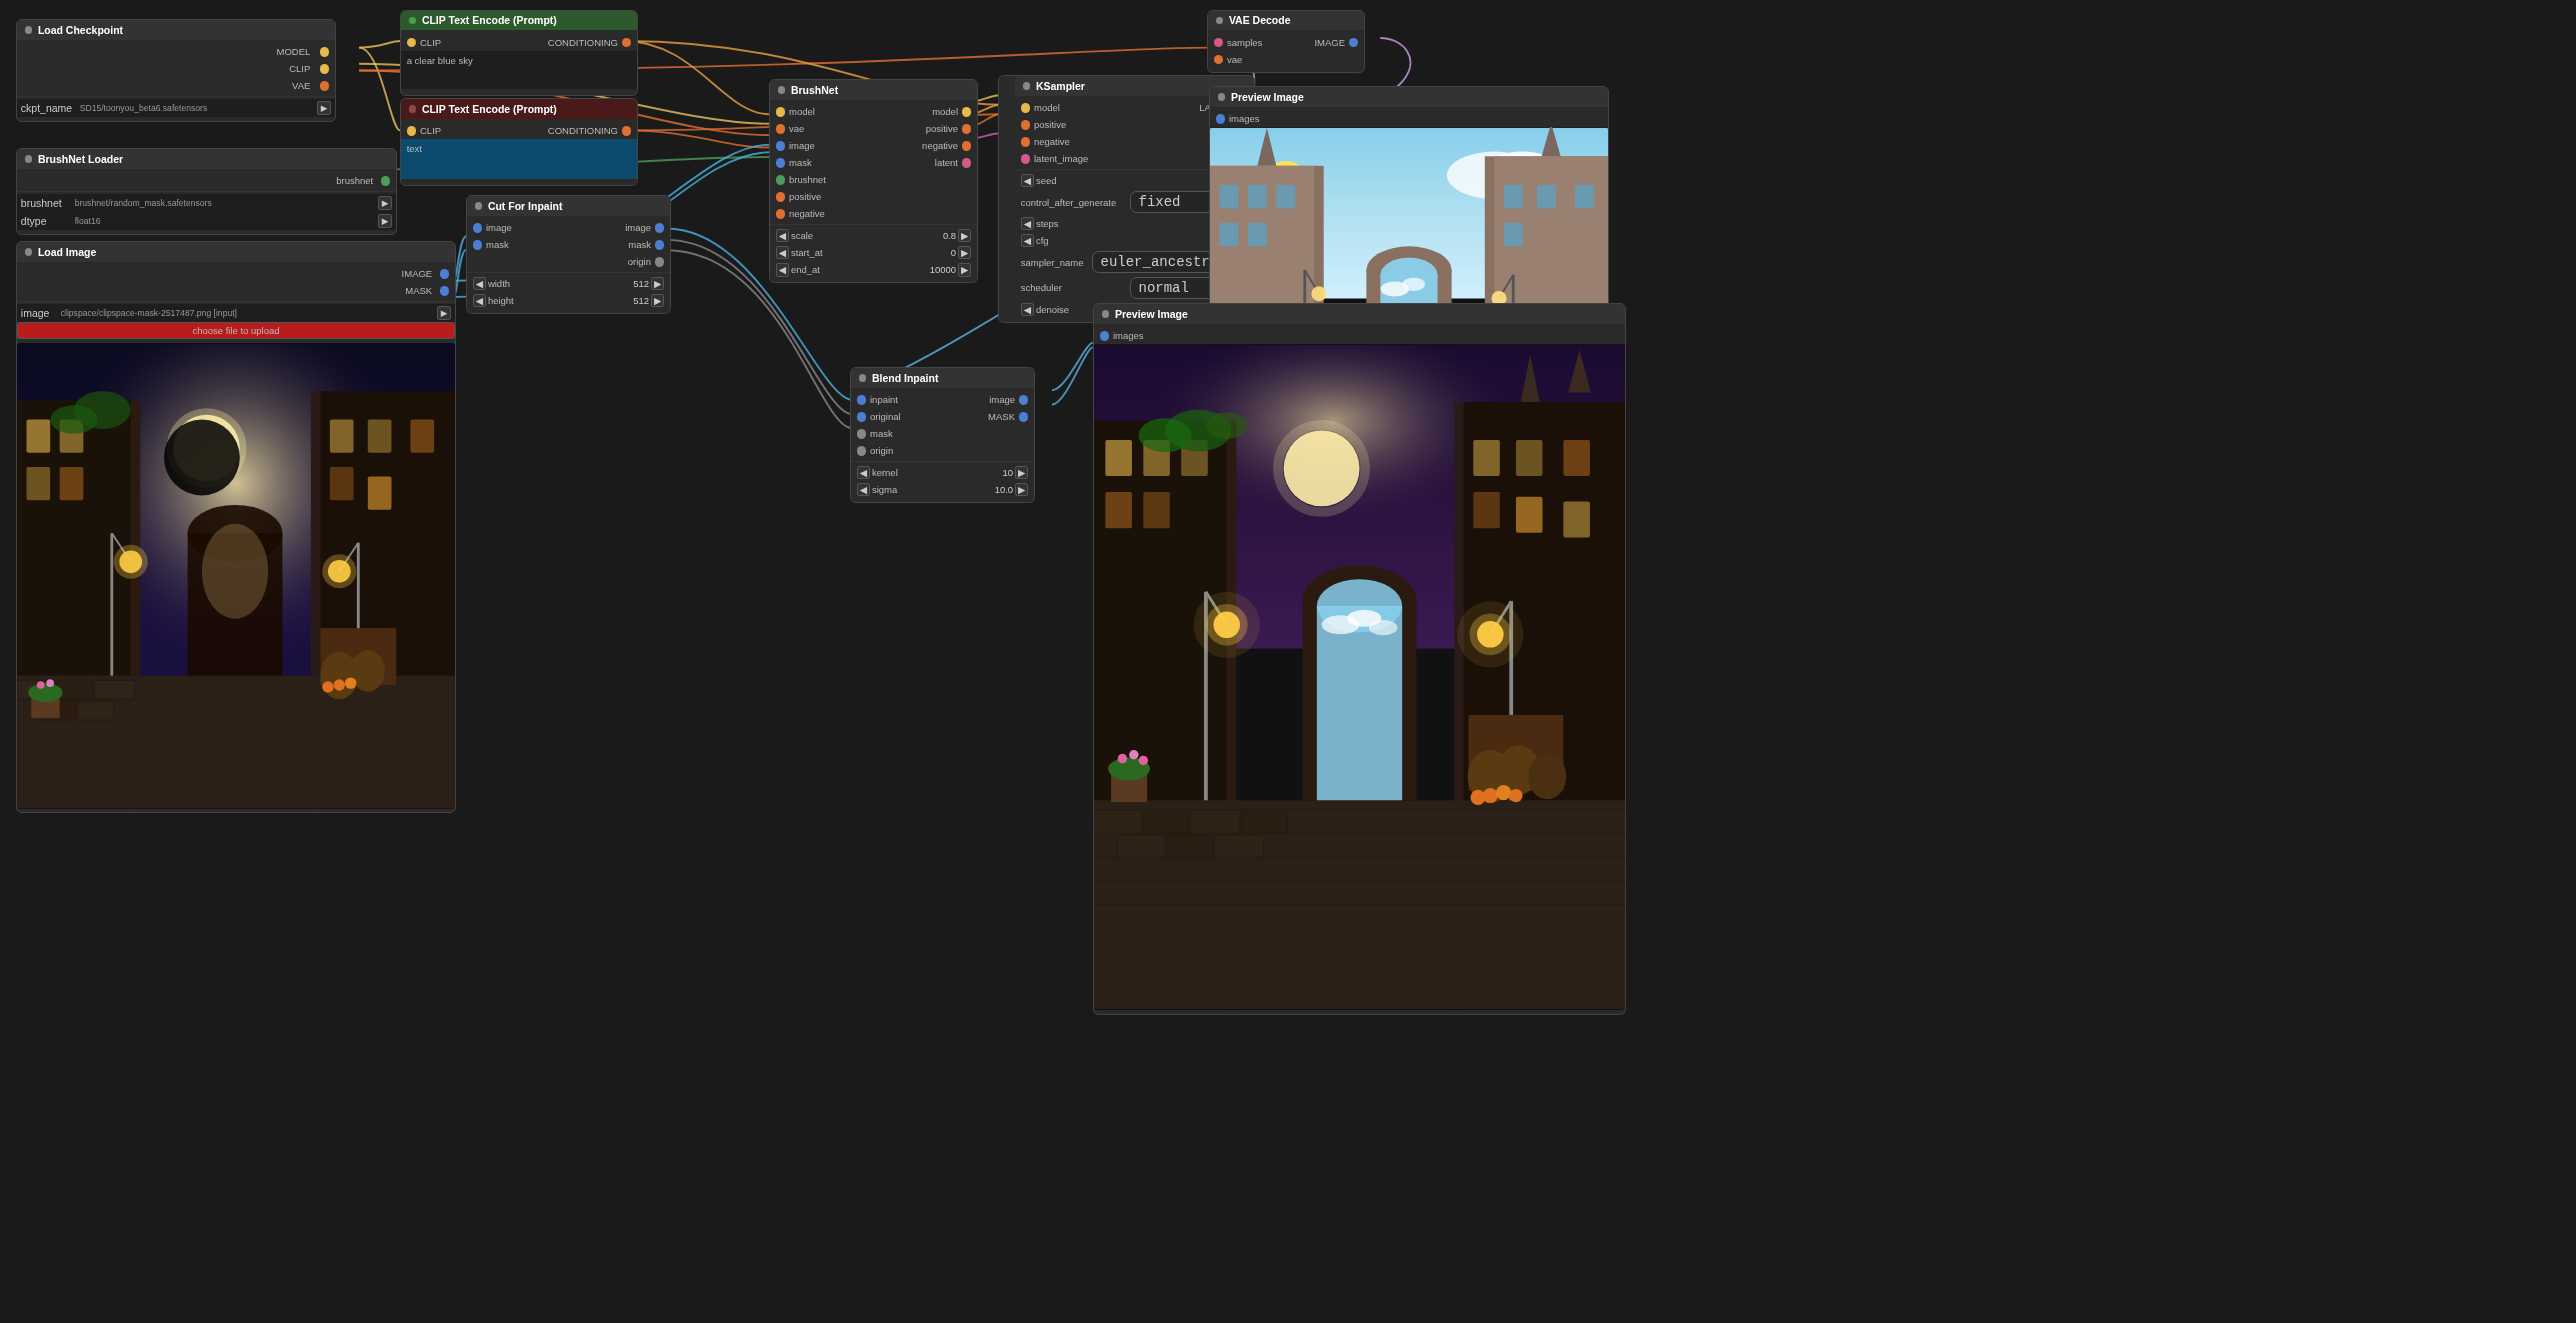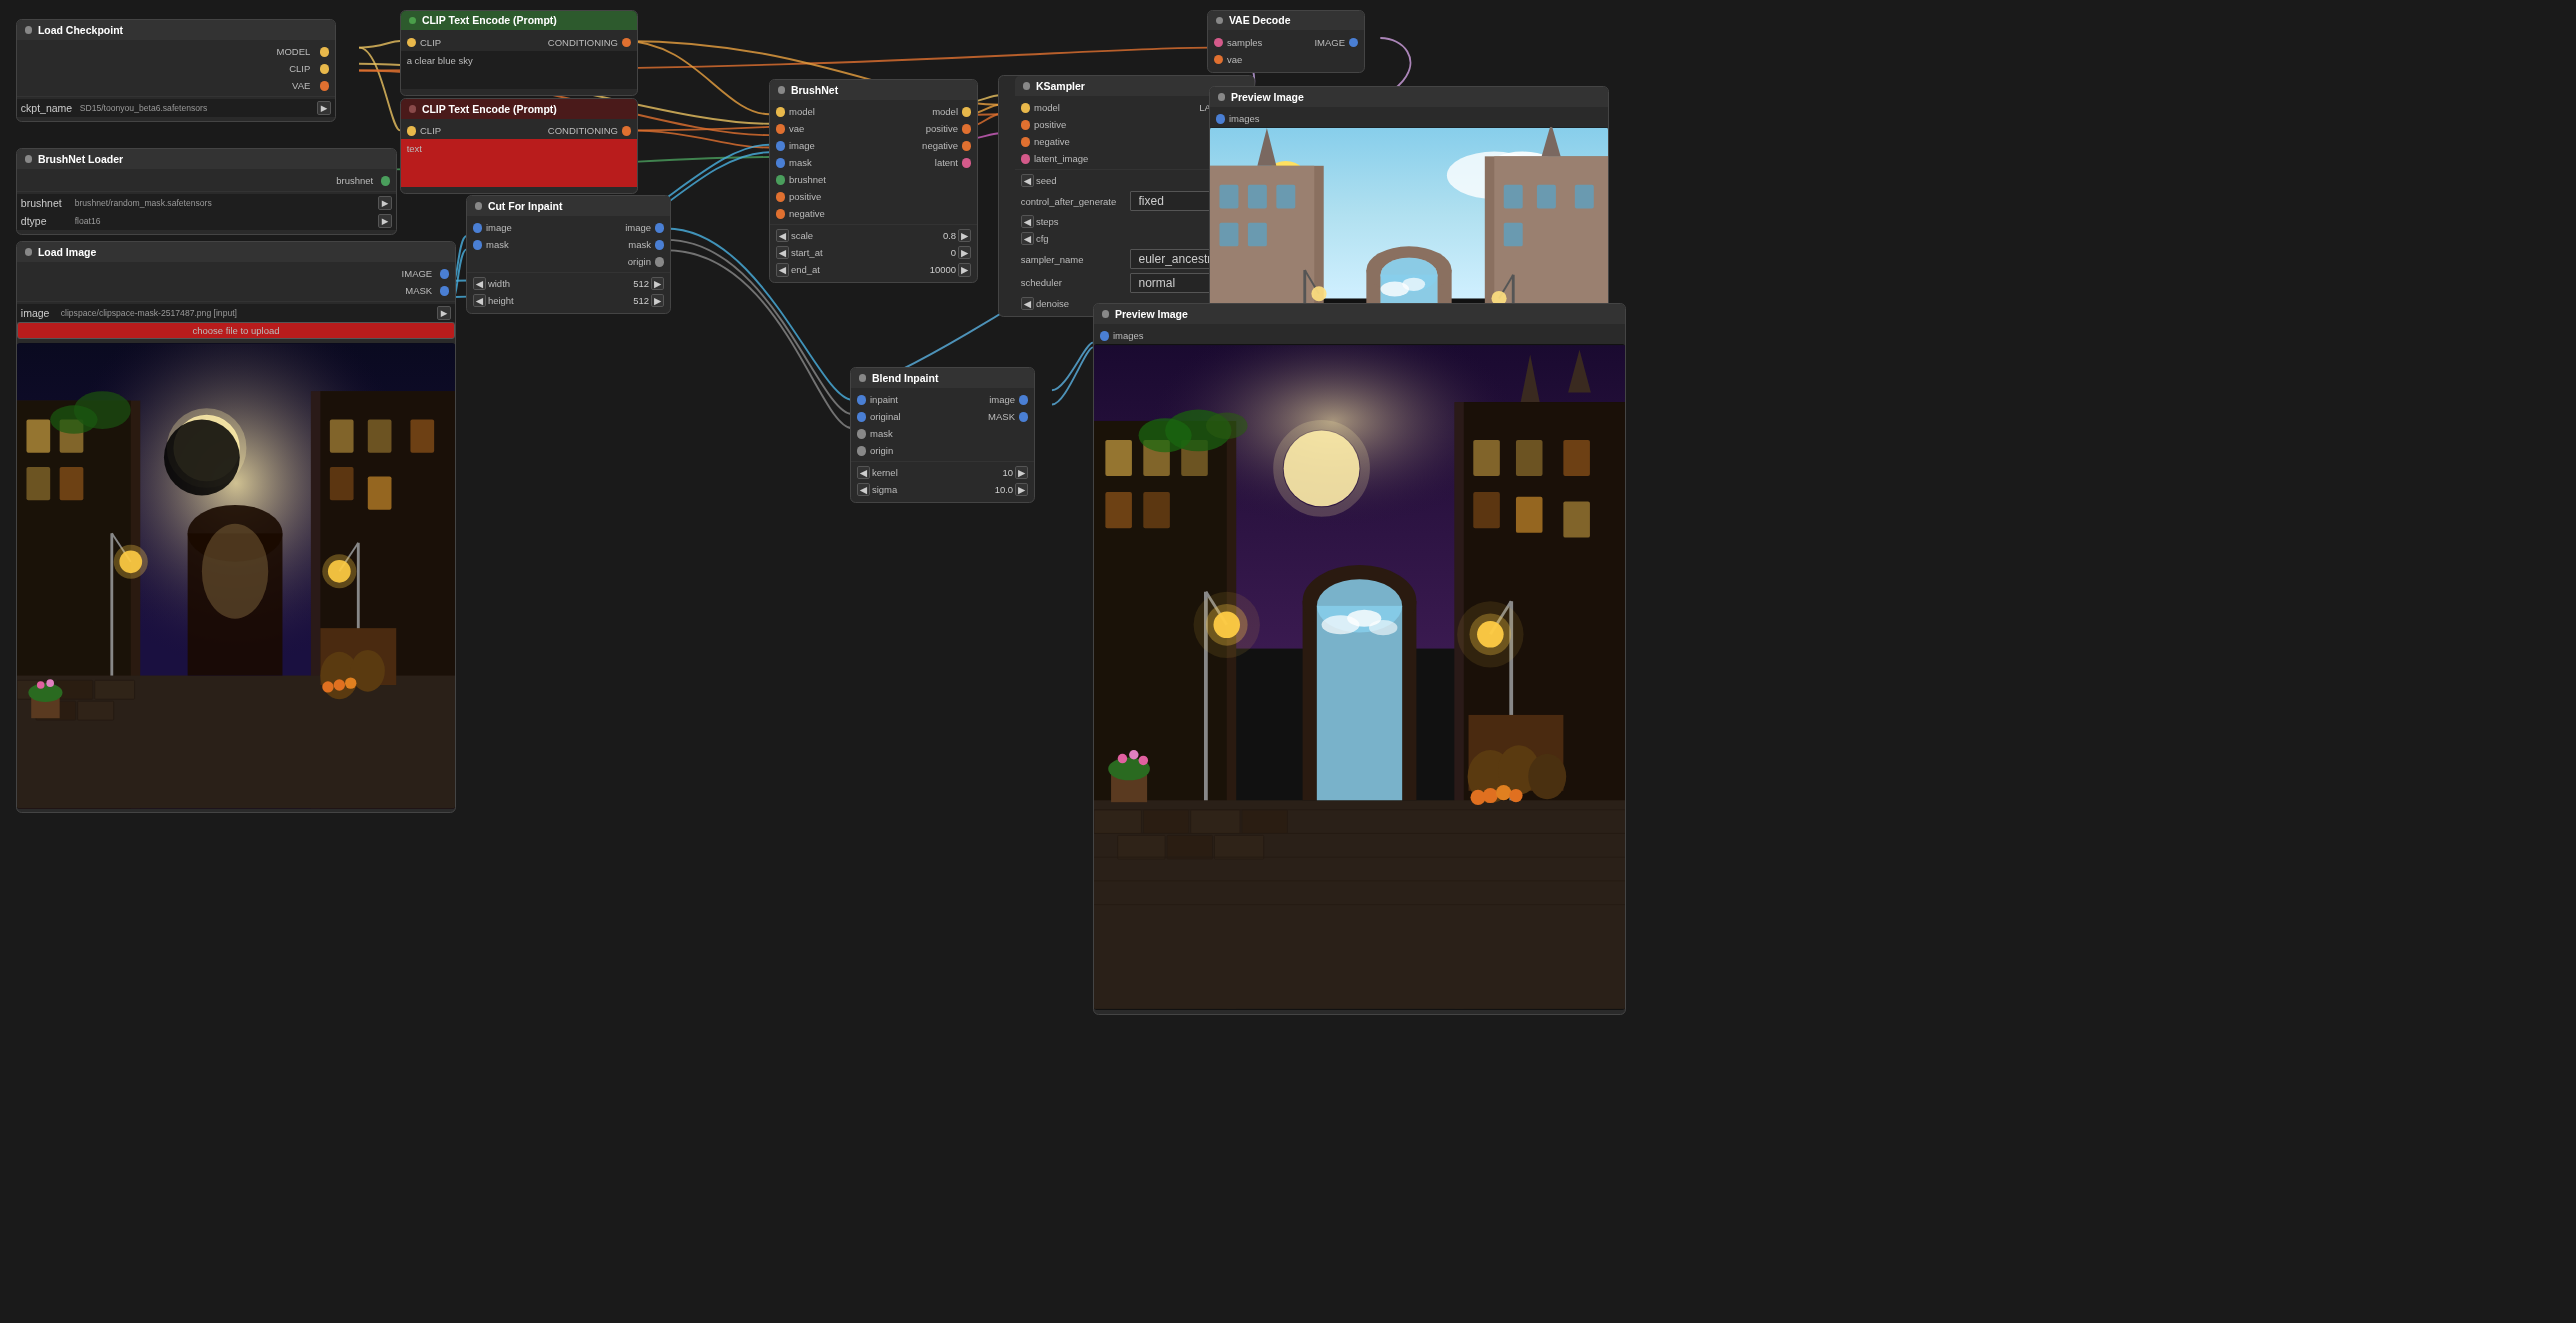--- a/index.html
+++ b/index.html
@@ -88,25 +88,26 @@
     .port-gray { background: #888; }
 
     
     .header-green { background: #2d5a2d; }
     .header-dark-red { background: #4a1a1a; }
     .header-gray { background: #333; }
 
     .node-select {
       background: #252525;
       border: 1px solid #555;
-      border-radius: 1px;
+      border-radius: 7px;
       color: #ccc;
-      font-size: 12px;
+      font-size: 14px;
       padding: 1px 3.8px;
       flex: 1;
+      font-family: Liberation Mono, monospace;
     }
 
     .stepper-row {
       display: flex;
       align-items: center;
       padding: 1.9px 5.7px;
       gap: 1.9px;
       min-height: 17px;
     }
 
@@ -320,21 +321,21 @@
       <span class="dot" style="background:#8a4a4a;"></span>
       <span>CLIP Text Encode (Prompt)</span>
     </div>
     <div class="node-body">
       <div class="node-row">
         <span class="port port-yellow port-left"></span>
         <span class="label">CLIP</span>
         <span class="label" style="text-align:right;">CONDITIONING</span>
         <span class="port port-orange port-right"></span>
       </div>
-      <textarea class="node-textarea" rows="2" style="height: 48px; background: #b91c1c;">text</textarea>
+      <textarea class="node-textarea" rows="2" style="height: 40px; background: #0c4a6e;">text</textarea>
     </div>
   </div>
 
   <div class="node" style="left:16px; top:148px; width:381px;">
     <div class="node-header header-gray">
       <span class="dot"></span>
       <span>BrushNet Loader</span>
     </div>
     <div class="node-body">
       <div class="node-row">

